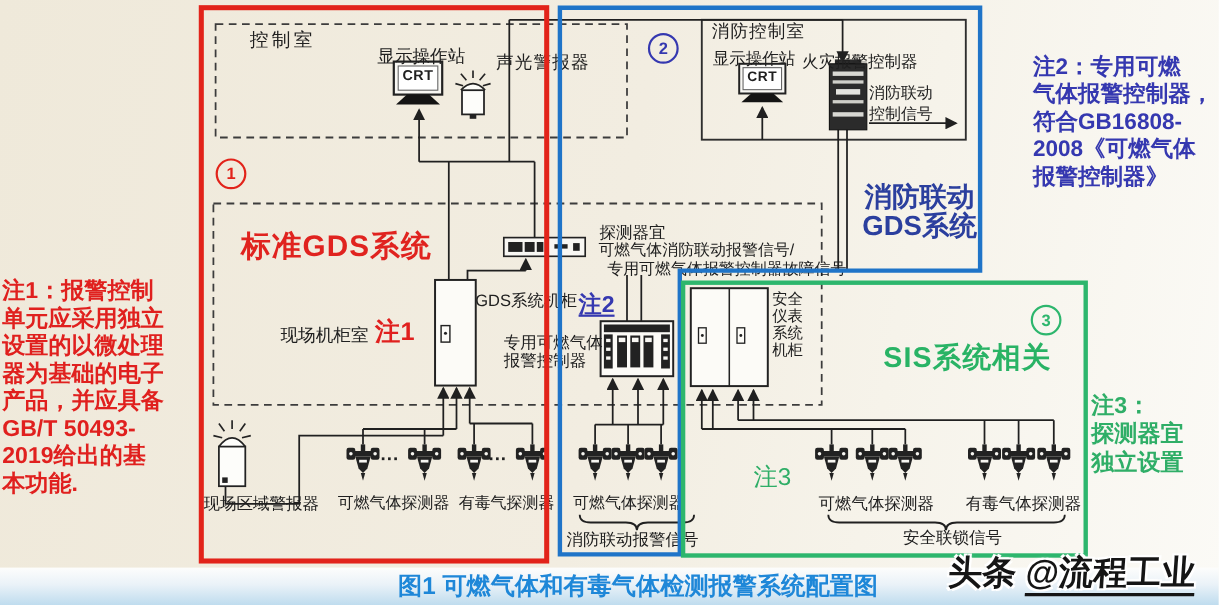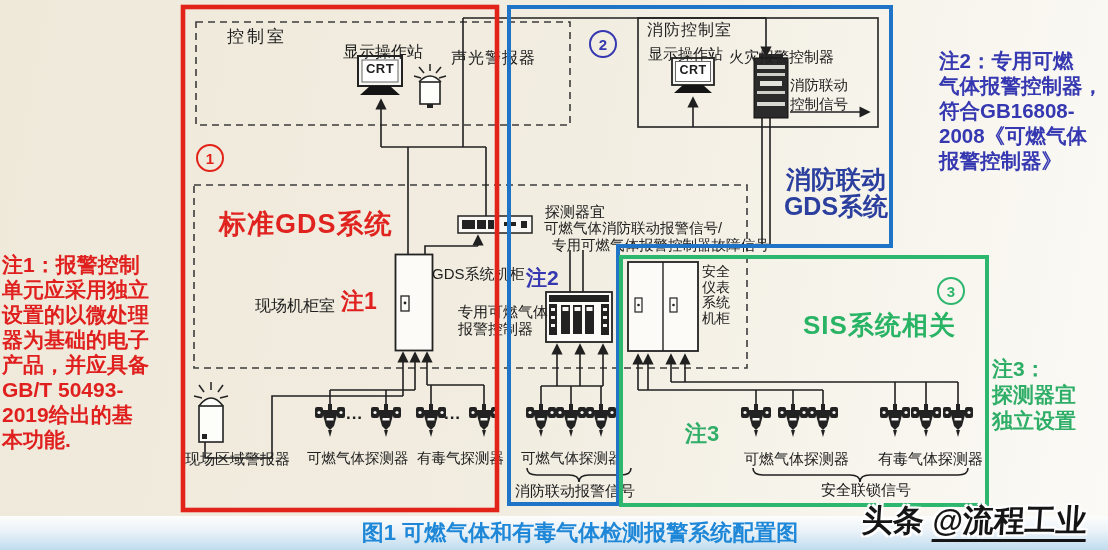--- a/index.html
+++ b/index.html
@@ -255,23 +255,23 @@
 控制信号</div>
 
   <div class="t" style="left:545px;top:203px;font-size:15px;">探测器宜</div>
   <div class="t" style="left:544px;top:220px;font-size:14.5px;">可燃气体消防联动报警信号/</div>
   <div class="t" style="left:552px;top:237px;font-size:14.5px;">专用可燃气体报警控制器故障信号</div>
 
   <div class="t" style="left:219px;top:209px;font-size:27px;font-weight:bold;color:#e0231f;letter-spacing:1px;">标准GDS系统</div>
   <div class="t" style="left:341px;top:288px;font-size:23px;font-weight:bold;color:#e0201e;">注1</div>
   <div class="t ml" style="left:778px;top:166px;width:116px;text-align:center;font-size:25px;font-weight:bold;color:#2b3f9e;line-height:27px;">消防联动
 GDS系统</div>
-  <div class="t" style="left:526px;top:266px;font-size:21px;font-weight:bold;color:#3538b0;">注2</div>
+  <div class="t" style="left:526px;top:266px;font-size:21px;font-weight:bold;color:#3538b0;text-decoration:underline;">注2</div>
   <div class="t" style="left:803px;top:311px;font-size:26px;font-weight:bold;color:#29b365;letter-spacing:1px;text-align:right;">SIS系统相关</div>
-  <div class="t" style="left:685px;top:421px;font-size:22px;font-weight:bold;color:#2fae67;">注3</div>
+  <div class="t" style="left:685px;top:421px;font-size:22px;font-weight:normal;color:#2fae67;">注3</div>
 
   <div class="t" style="left:432px;top:265px;font-size:15px;">GDS系统机柜</div>
   <div class="t ml" style="left:458px;top:303px;font-size:15px;line-height:17px;">专用可燃气体
 报警控制器</div>
   <div class="t ml" style="left:702px;top:264px;font-size:14px;line-height:15.5px;">安全
 仪表
 系统
 机柜</div>
 
   <div class="t" style="left:185px;top:450px;font-size:15px;">现场区域警报器</div>

